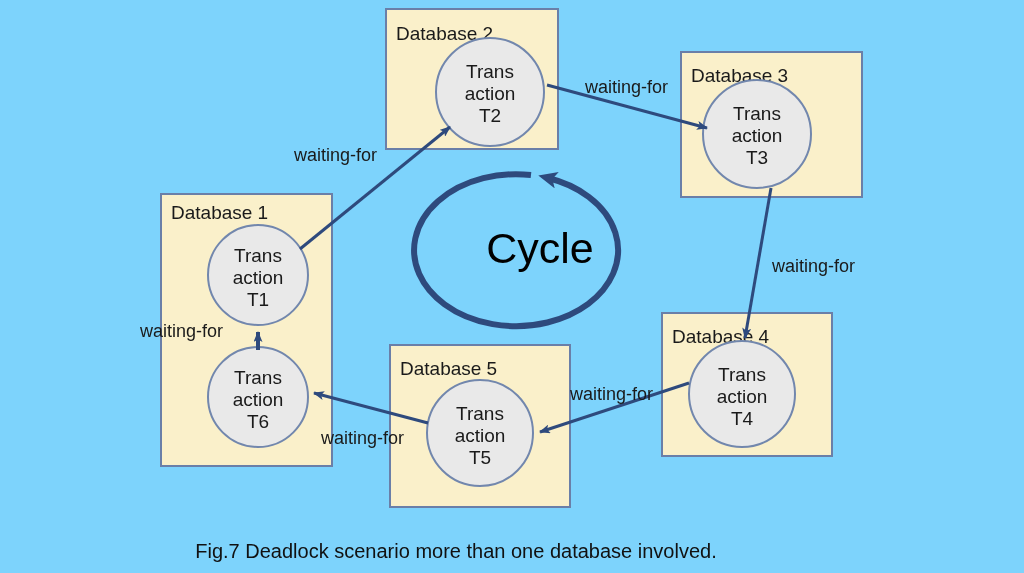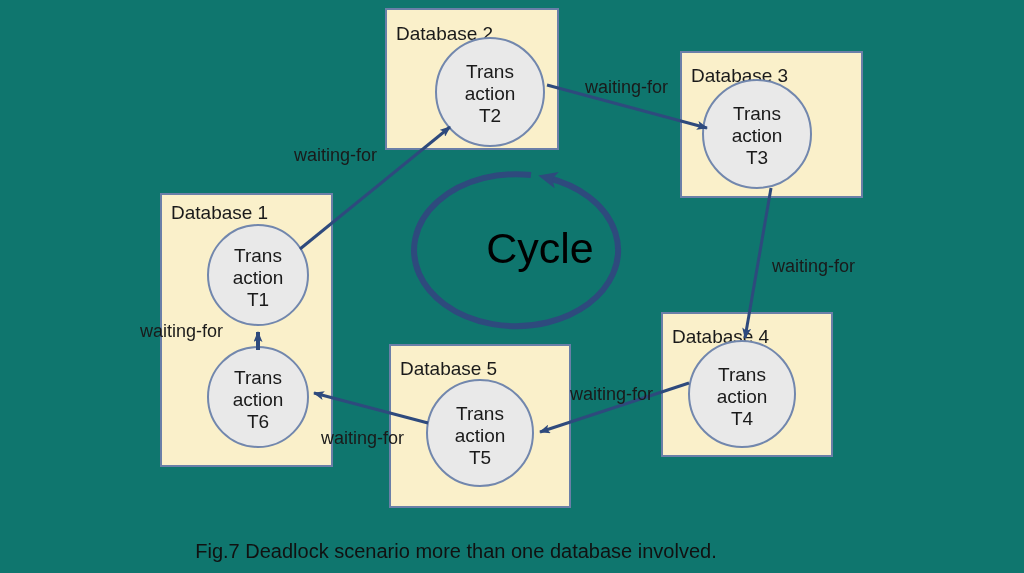--- a/index.html
+++ b/index.html
@@ -8,21 +8,21 @@
     padding: 0;
     background: #ffffff;
   }
   body {
     font-family: "Liberation Sans", sans-serif;
   }
   #canvas {
     position: relative;
     width: 1024px;
     height: 573px;
-    background: #0f766e;
+    background: #7dd3fc;
     overflow: hidden;
   }
   #diagram-svg {
     position: absolute;
     left: 0;
     top: 0;
     width: 1024px;
     height: 573px;
   }
   .db-box-label {

